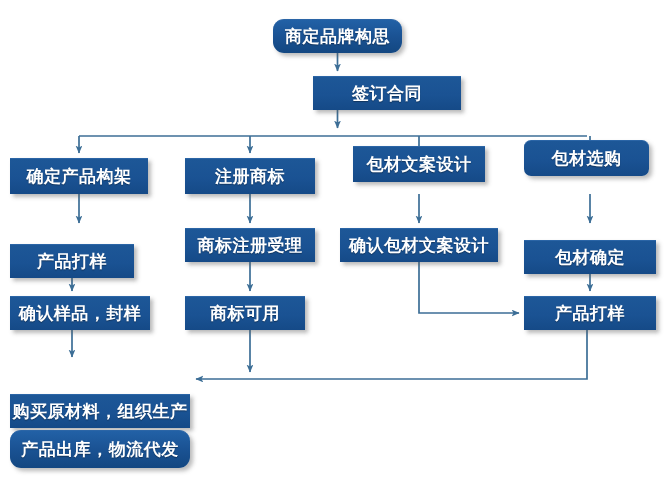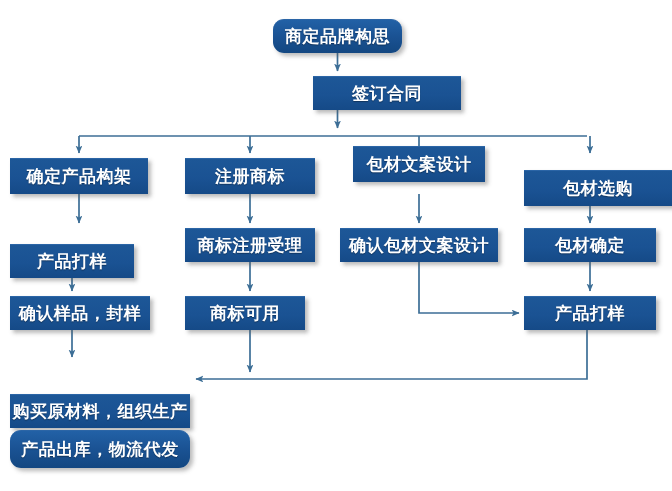--- a/index.html
+++ b/index.html
@@ -109,37 +109,37 @@
   </div>
 
   <div class="node" style="left:185px;top:158px;width:130px;height:36px;">
     <span class="node-label">注册商标</span>
   </div>
 
   <div class="node" style="left:353px;top:146px;width:132px;height:36px;">
     <span class="node-label">包材文案设计</span>
   </div>
 
-  <div class="node" style="left:524px;top:170px;width:148px;height:36px;">
+  <div class="node" style="left:524px;top:140px;width:125px;height:36px;border-radius:7px;">
     <span class="node-label">包材选购</span>
   </div>
 
   <div class="node" style="left:10px;top:244px;width:124px;height:34px;">
     <span class="node-label">产品打样</span>
   </div>
 
   <div class="node" style="left:185px;top:228px;width:130px;height:34px;">
     <span class="node-label">商标注册受理</span>
   </div>
 
   <div class="node" style="left:340px;top:228px;width:158px;height:34px;text-align:right;">
     <span class="node-label">确认包材文案设计</span>
   </div>
 
-  <div class="node" style="left:524px;top:228px;width:132px;height:34px;">
+  <div class="node" style="left:524px;top:240px;width:132px;height:34px;">
     <span class="node-label">包材确定</span>
   </div>
 
   <div class="node" style="left:10px;top:296px;width:140px;height:34px;">
     <span class="node-label">确认样品，封样</span>
   </div>
 
   <div class="node" style="left:185px;top:296px;width:120px;height:34px;">
     <span class="node-label">商标可用</span>
   </div>

